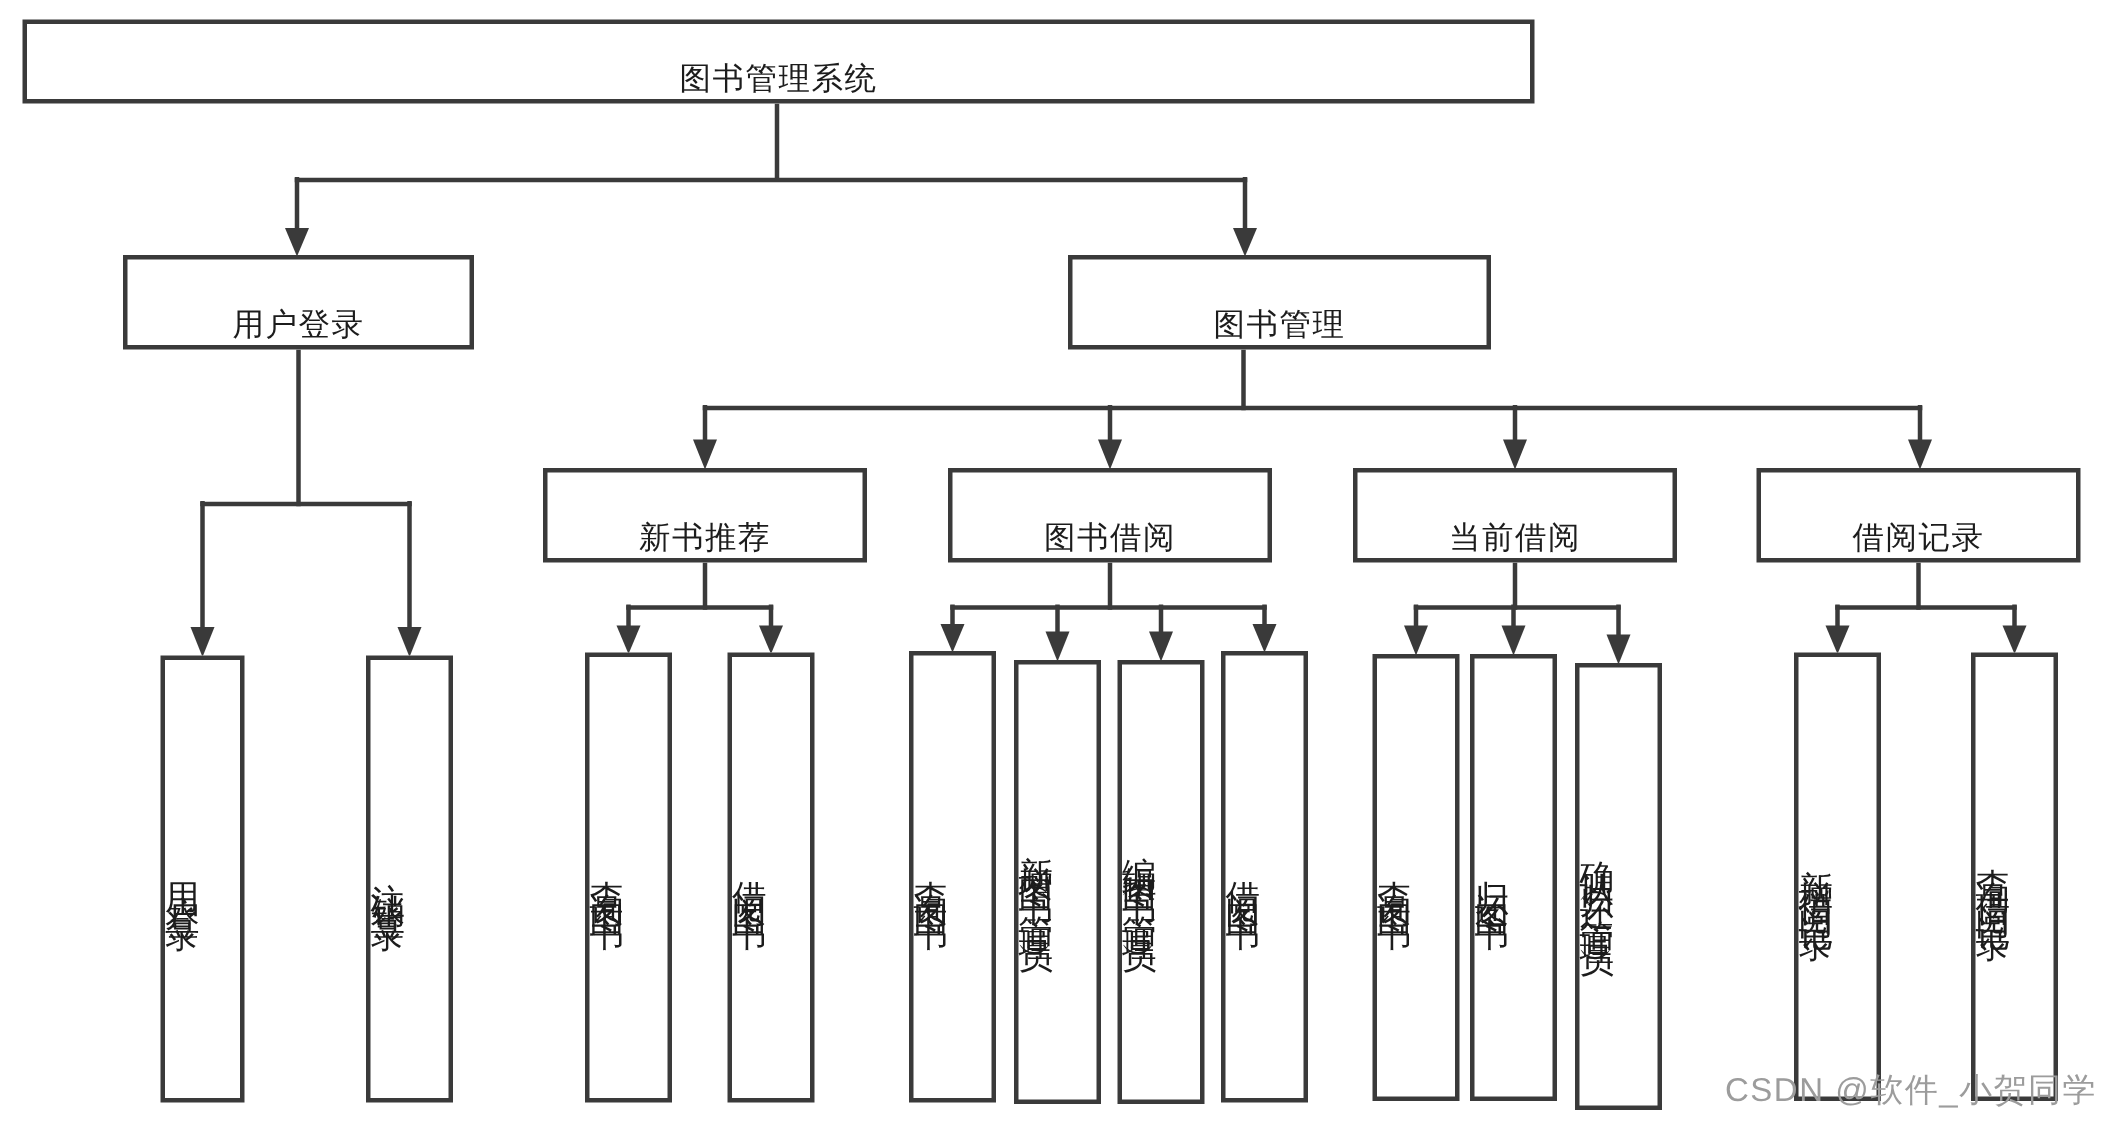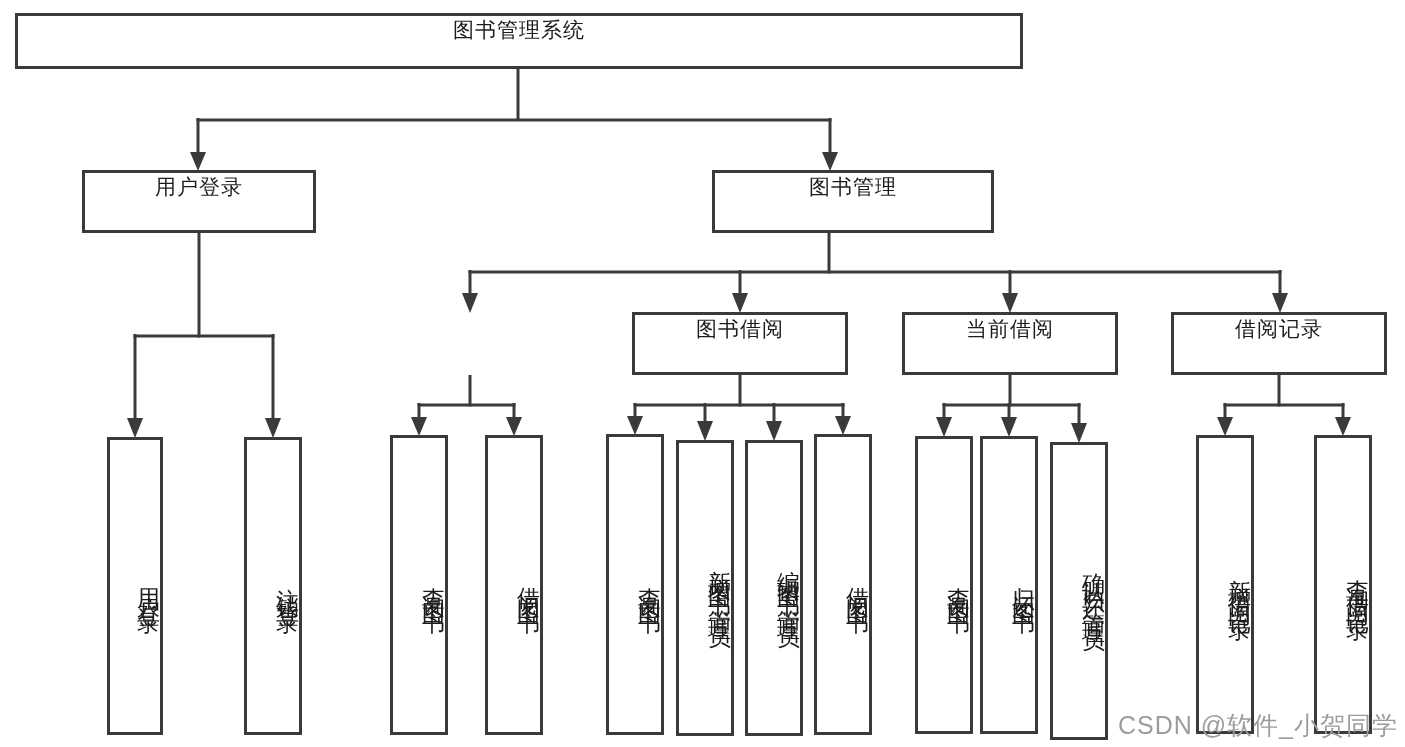--- a/index.html
+++ b/index.html
@@ -12,31 +12,31 @@
   .canvas{
     position:relative;width:1405px;height:747px;background:var(--background);
     font-family:"Liberation Sans","DejaVu Sans",sans-serif;overflow:hidden;
   }
   .connectors{position:absolute;left:0;top:0;z-index:1;}
   .edge{stroke:var(--line);stroke-width:3;fill:none;}
   .head{fill:var(--line);stroke:none;}
   .node{
     position:absolute;box-sizing:border-box;border:3px solid var(--line);
     background:var(--background);color:var(--text);
-    display:flex;align-items:flex-start;justify-content:center;
+    display:flex;align-items:flex-end;justify-content:center;
     z-index:2;text-align:center;
   }
   .node.h{font-size:21px;letter-spacing:1px;}
   .node.v{
     writing-mode:vertical-rl;text-orientation:mixed;
     font-size:23px;letter-spacing:8px;line-height:1;
   }
   .watermark{
     position:absolute;right:7px;bottom:5px;z-index:5;
-    font-size:25px;letter-spacing:1px;color:var(--watermark);
+    font-size:22px;letter-spacing:1px;color:var(--watermark);
     font-family:"Liberation Sans","DejaVu Sans",sans-serif;
   }
 </style>
 </head>
 <body>
 
 <div class="canvas">
 
   <svg class="connectors" width="1405" height="747">
 
@@ -118,20 +118,23 @@
     <span>图书管理系统</span>
   </div>
 
   <div class="node h" style="left:82px;top:170px;width:234px;height:63px">
     <span>用户登录</span>
   </div>
   <div class="node h" style="left:712px;top:170px;width:282px;height:63px">
     <span>图书管理</span>
   </div>
 
+  <div class="node h" style="left:362px;top:312px;width:216px;height:63px">
+    <span>新书推荐</span>
+  </div>
   <div class="node h" style="left:902px;top:312px;width:216px;height:63px">
     <span>当前借阅</span>
   </div>
   <div class="node h" style="left:632px;top:312px;width:216px;height:63px">
     <span>图书借阅</span>
   </div>
   <div class="node h" style="left:1171px;top:312px;width:216px;height:63px">
     <span>借阅记录</span>
   </div>
 

